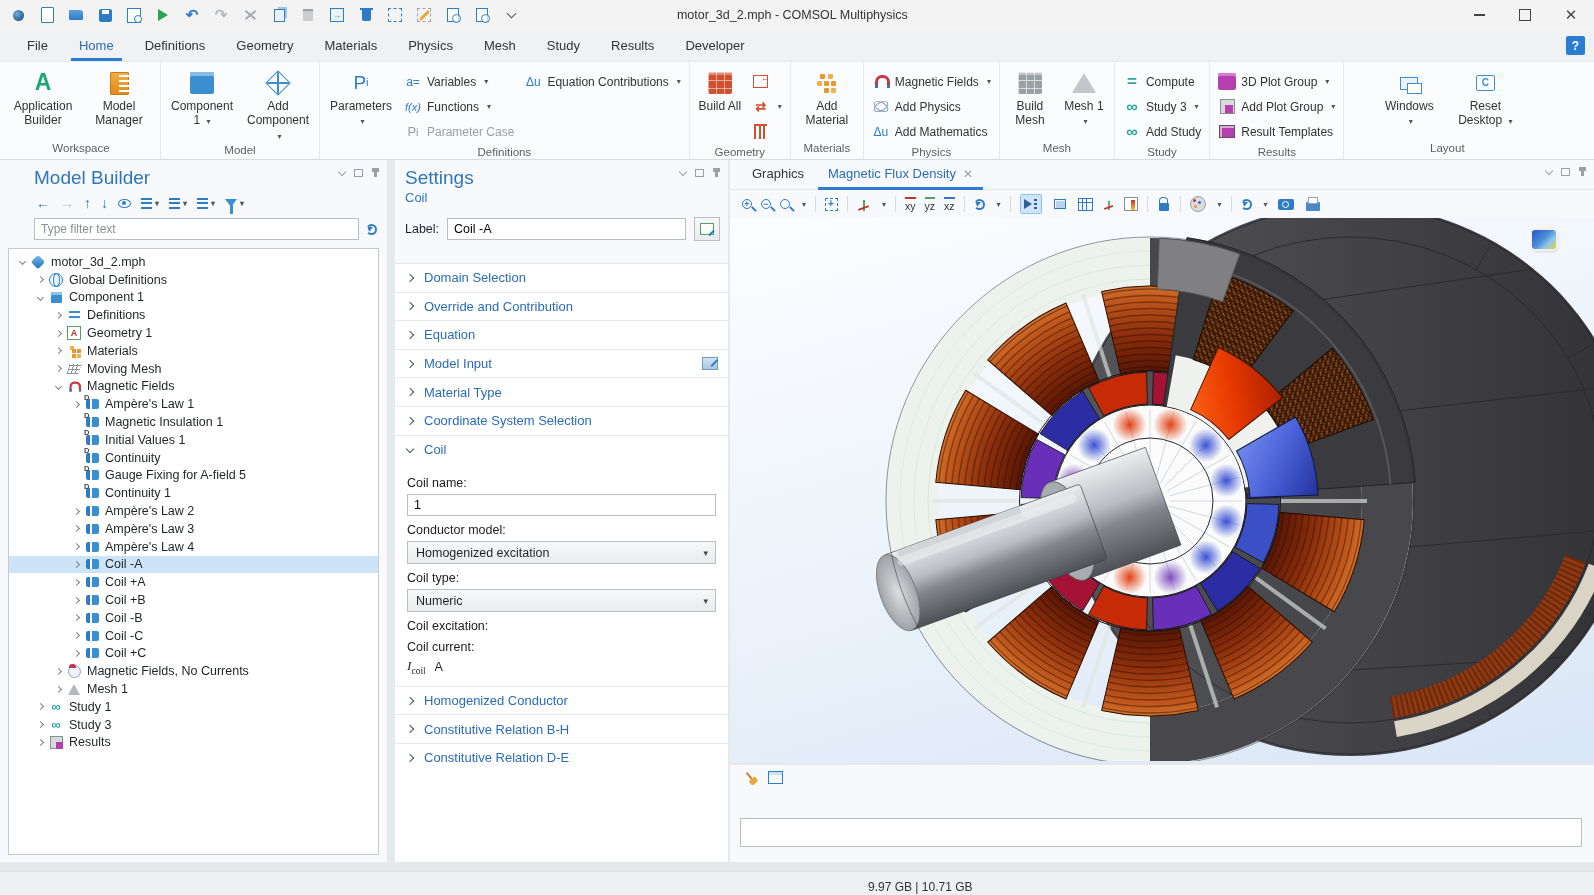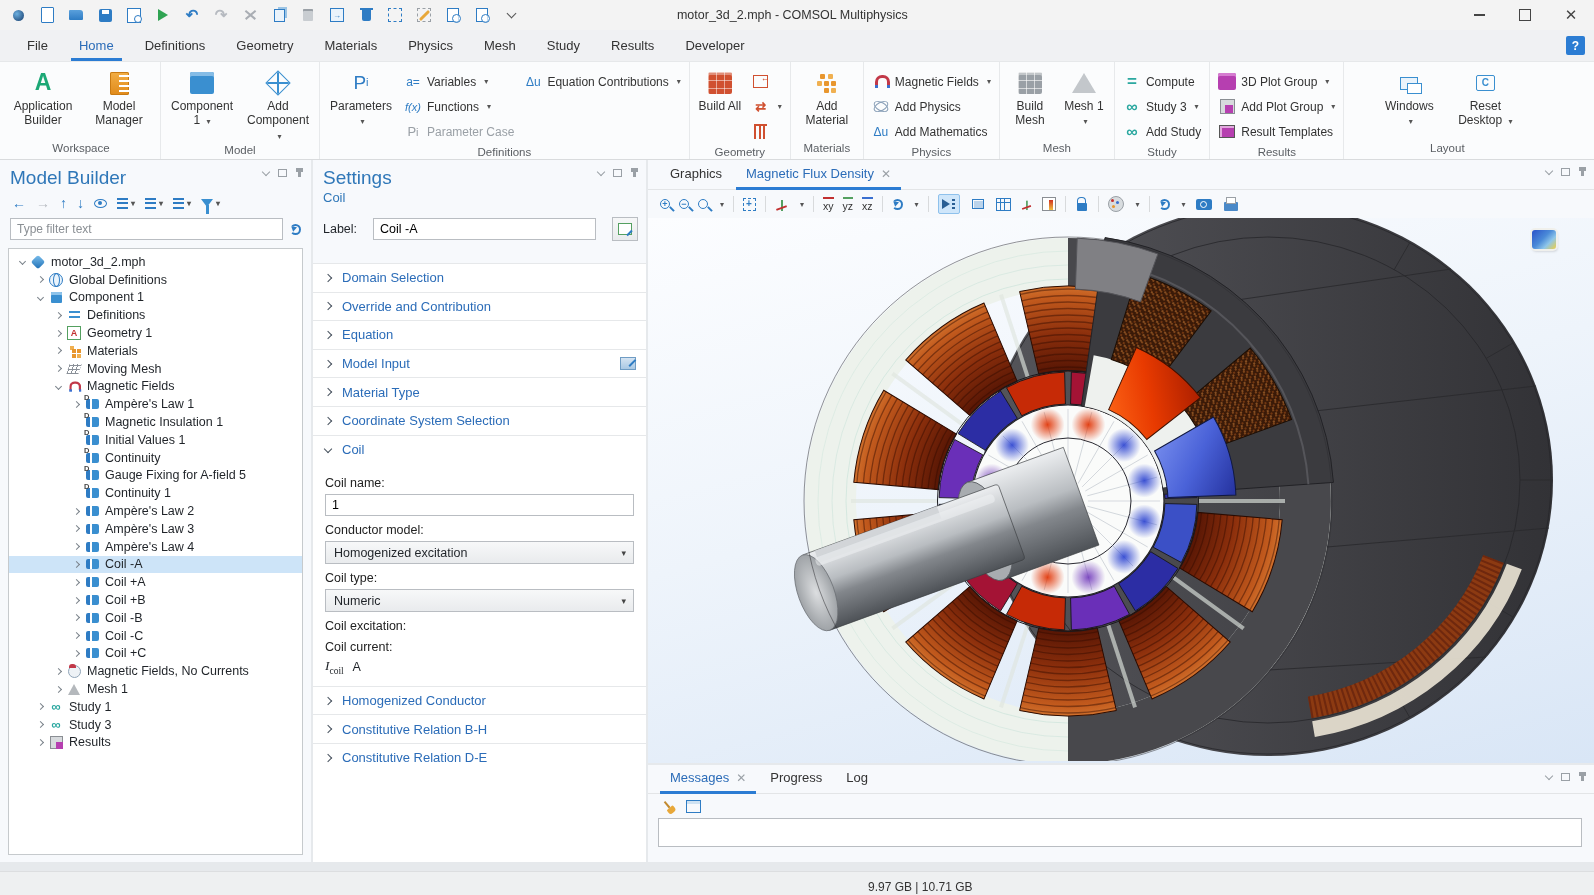--- a/index.html
+++ b/index.html
@@ -105,21 +105,21 @@
   .ri-resulttpl::before { content:"";width:14px;height:11px;background:#b63fb0;border:1.2px solid #555;box-shadow:inset 2px 2px 0 #e2a8de; }
   .ri-windows::before { content:"";width:16px;height:11px;border:1.6px solid #3a8fd0;background:#eaf3fb; }
   .ri-windows::after { content:"";position:absolute;width:13px;height:9px;border:1.6px solid #3a8fd0;background:#fff;right:1px;bottom:2px; }
   .ri-reset::before { content:"";width:17px;height:14px;border:1.6px solid #3a8fd0;border-radius:2px; }
   .ri-reset::after { content:"C";position:absolute;color:#3a8fd0;font-size:10px;font-weight:bold; }
 
   
   .main { position:absolute; top:160px; left:0; right:0; height:702px; display:flex; }
   .panel { background:#f7f9fc; position:relative; }
   .p-title { font-size:19px; color:#2f77b8; padding:7px 0 1px 10px; }
-  .mb { width:311px; margin-right:2px; }
+  .mb { width:387px; margin-right:8px;padding-left:24px; }
   .stg { width:333px; margin-right:2px; }
   .dock { flex:1; display:flex; flex-direction:column; }
 
   
   .mb-toolbar { display:flex; align-items:center; gap:10px; padding:4px 0 4px 12px; height:26px; }
   .mbt { display:inline-flex; align-items:center; justify-content:center; font-size:14px; font-weight:bold; }
   .arr-blue { color:#2e7cc4; } .arr-gray { color:#b6bac0; }
   .eye { width:13px;height:9px;border:1.4px solid #2e7cc4;border-radius:50%;position:relative; }
   .eye::after { content:"";position:absolute;left:3px;top:1.5px;width:4px;height:4px;border-radius:50%;background:#2e7cc4; }
   .listic { width:11px;height:11px;background:repeating-linear-gradient(180deg,#2e7cc4 0 2px,transparent 2px 4.5px); }
@@ -148,21 +148,21 @@
   .ti-feature-d::after { content:"D";position:absolute;top:-4px;left:0px;font-size:7.5px;color:#444;font-weight:bold; }
   .ti-mf-no-currents::before { content:"";width:11px;height:11px;border:1.4px solid #90a4b8;border-radius:50%;background:#eef2f6; }
   .ti-mf-no-currents::after { content:"";position:absolute;top:0;left:3px;width:7px;height:4px;background:#c23848;border-radius:3px 3px 0 0; }
   .ti-mesh::before { content:"";width:0;height:0;border-left:6px solid transparent;border-right:6px solid transparent;border-bottom:11px solid #b4b8bc; }
   .ti-study::before { content:"∞";color:#2ba8a0;font-size:13px;font-weight:bold; }
   .ti-results::before { content:"";width:11px;height:11px;background:#d7dadd;border:1px solid #8a8e93; }
   .ti-results::after { content:"";position:absolute;right:1px;bottom:1px;width:7px;height:7px;background:#b63fb0; }
 
   
   .stg-sub { font-size:13px; color:#2f77b8; padding:0 0 8px 10px; }
-  .stg-labelrow { display:flex; align-items:center; gap:16px; padding:4px 8px 10px 10px; }
+  .stg-labelrow { display:flex; align-items:center; gap:8px; padding:4px 8px 10px 10px; }
   .stg-labelrow label { font-size:12.5px; }
   .stg-labelrow input { flex:1; height:22px; border:1px solid #b9bdc2; background:#fff; padding:0 6px; font-size:12.5px; font-family:"Liberation Sans",sans-serif; }
   .rename-btn { width:26px; height:24px; border:1px solid #b9bdc2; background:linear-gradient(#f6f7f8,#e9ebed); display:flex; align-items:center; justify-content:center; position:relative; }
   .rename-btn::before { content:"";width:12px;height:10px;background:#fff;border:1.2px solid #54a060; }
   .rename-btn::after { content:"";position:absolute;width:7px;height:2px;background:#2e7cc4;transform:rotate(-45deg);right:4px;bottom:6px; }
   .stg-body { position:absolute; top:103px; left:0; right:0; bottom:0; background:#fff; overflow:hidden; }
   .sec { height:28.6px; display:flex; align-items:center; gap:11px; padding-left:12px; border-top:1px solid #e6e8ea; color:#2b6cb8; font-size:13px; background:#fff; }
   .sec .chev { border-color:#47525e; }
   .sec-edit { margin-left:auto; margin-right:10px; width:16px; height:13px; background:linear-gradient(#d5e4f2,#a9c8e4); border:1px solid #6f9cc4; position:relative; }
   .sec-edit::after { content:"";position:absolute;width:9px;height:2.4px;background:#2e7cc4;transform:rotate(-45deg);right:-2px;top:4px; }
@@ -1038,30 +1038,20 @@
           <path d="M 461.9 45.6 A 241 241 0 0 1 660.4 266.2" fill="none" stroke="#55555a" stroke-width="2"></path>
 
           <path d="M 429.2 20.2 A 263 263 0 0 1 509.9 35.9 L 492.5 83.8 A 212 212 0 0 0 427.4 71.1 Z" fill="#808084" stroke="#55555a" stroke-width="1"></path>
           <circle cx="420" cy="283" r="264" fill="none" stroke="#2c2c30" stroke-width="1" opacity="0.5"></circle>
         </svg>
         <span class="float-plot"></span>
       </div>
     </div>
 
     <div class="messages">
-      <div class="gtabs" style="height:29px;">
-        <span class="gtab active"><span>Messages</span><span class="tab-close">✕</span></span>
-        <span class="gtab"><span>Progress</span></span>
-        <span class="gtab"><span>Log</span></span>
-        <span class="wctl" style="top:8px;">
-          <span class="wchev"></span>
-          <span class="wsq"></span>
-          <span class="pin"></span>
-        </span>
-      </div>
       <div class="msg-toolbar">
         <span class="broom"></span>
         <span class="gi msg-table"></span>
       </div>
       <div class="msg-box"></div>
     </div>
   </div>
 </div>
 
 <div class="statusbar">

